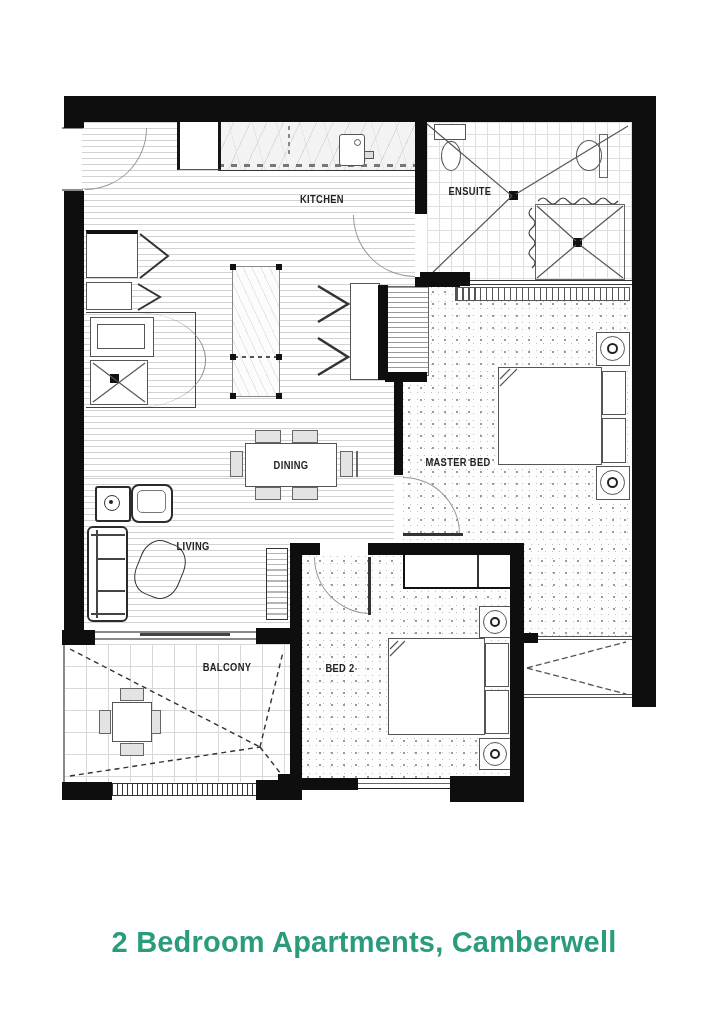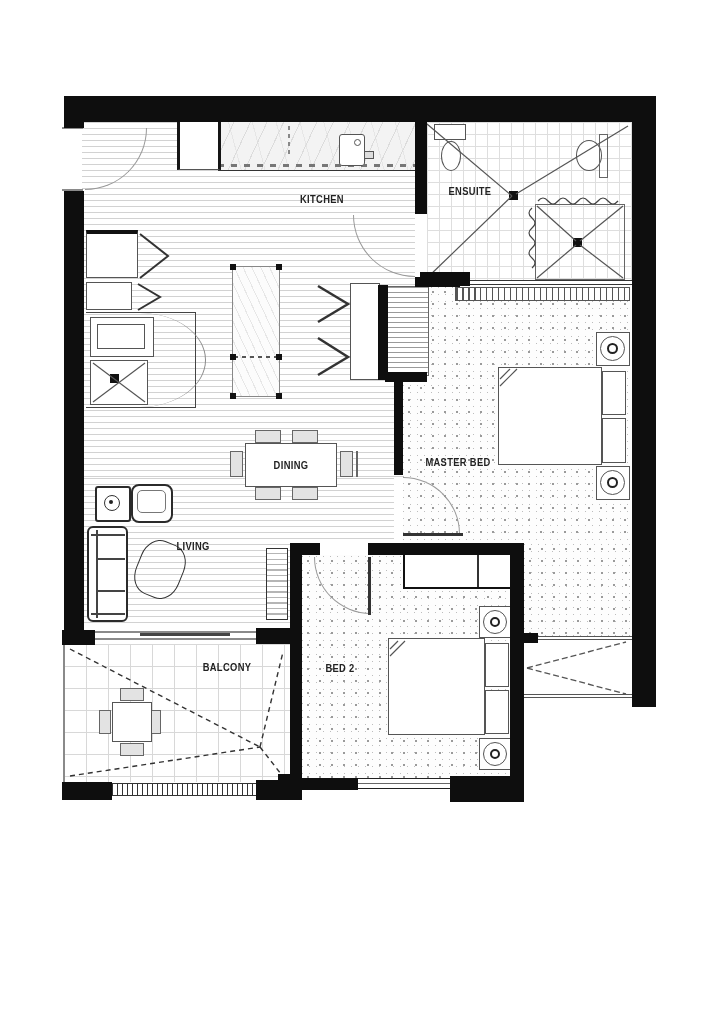--- a/index.html
+++ b/index.html
@@ -241,13 +241,14 @@
 
     <div class="room-label" style="left:322px;top:199px;">KITCHEN</div>
     <div class="room-label" style="left:470px;top:191px;">ENSUITE</div>
     <div class="room-label" style="left:458px;top:462px;">MASTER BED</div>
     <div class="room-label" style="left:291px;top:465px;">DINING</div>
     <div class="room-label" style="left:193px;top:546px;">LIVING</div>
     <div class="room-label" style="left:340px;top:668px;">BED 2</div>
     <div class="room-label" style="left:227px;top:667px;">BALCONY</div>
   </div>
 
+  <div id="caption">2 Bedroom Apartments, Camberwell</div>
 </div>
 
 </body></html>

